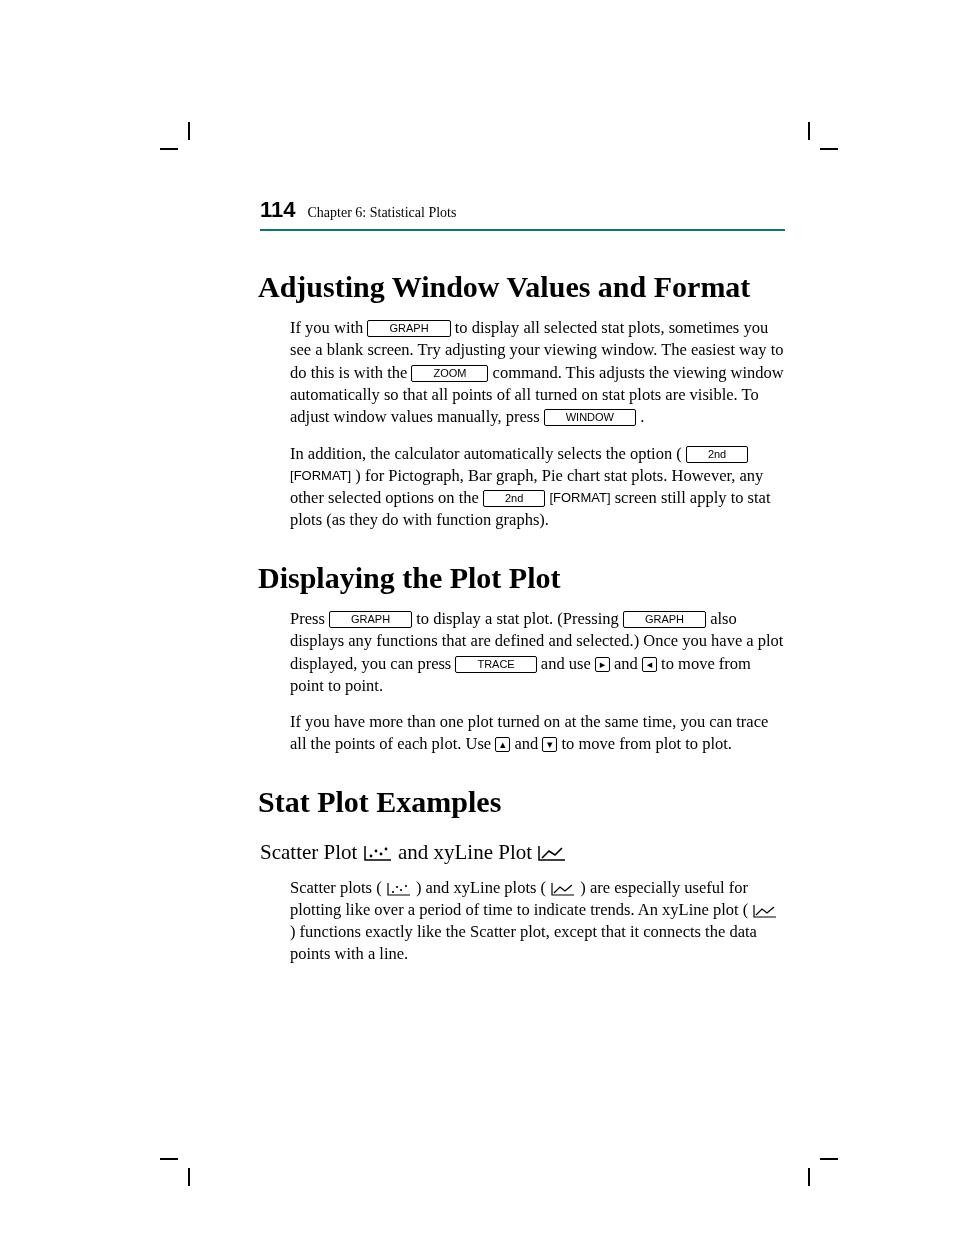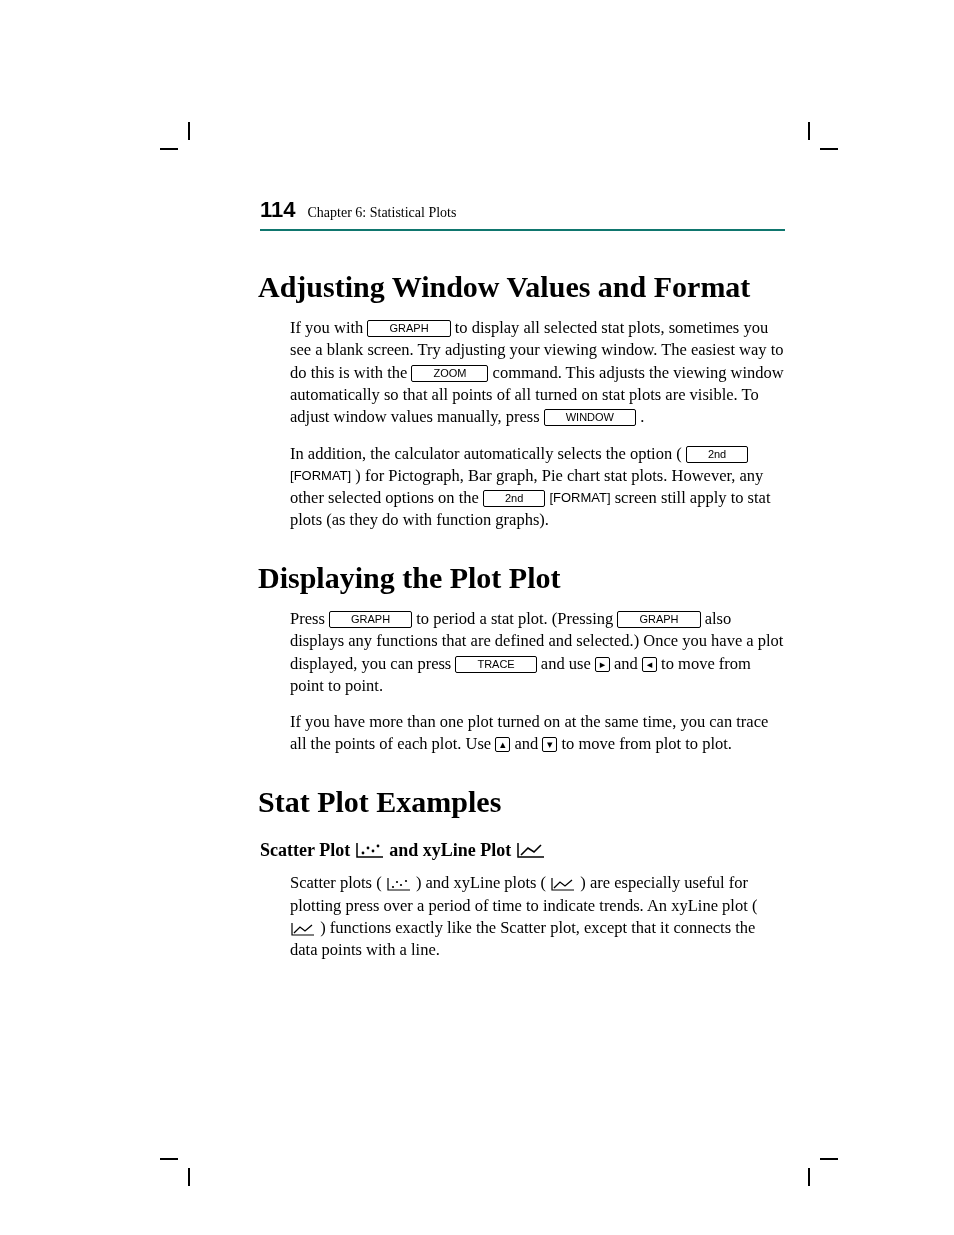--- a/index.html
+++ b/index.html
@@ -5,21 +5,21 @@
   html,body{margin:0;padding:0;background:#fff;color:#000;}
   body{font-family:"Times New Roman",Times,serif;font-size:17px;line-height:1.35;width:954px;height:1235px;position:relative;}
   .crop{position:absolute;background:#000;}
   .crop.h{height:2px;width:18px;}
   .crop.v{width:2px;height:18px;}
   .page{position:absolute;left:260px;top:195px;width:525px;}
   .runhead{display:flex;align-items:baseline;border-bottom:2px solid #0f766e;padding-bottom:4px;margin-bottom:36px;}
   .pgnum{font-family:"Arial Black","Helvetica Neue",Arial,sans-serif;font-weight:900;font-size:22px;margin-right:12px;}
   .chapname{font-size:14px;}
   h2.sec{font-family:"Comic Sans MS","Marker Felt","Segoe Script",cursive;font-weight:700;font-size:30px;margin:26px 0 10px -2px;}
-  h3.sub{font-family:"Comic Sans MS","Marker Felt","Segoe Script",cursive;font-weight:700;font-size:18px;margin:16px 0 6px 0;}
+  h3.sub{font-family:"Comic Sans MS","Marker Felt","Segoe Script",cursive;font-weight:400;font-size:21px;margin:16px 0 6px 0;}
   .para{margin:10px 0 14px 30px;font-family:"Century Schoolbook L","New Century Schoolbook","Times New Roman",serif;font-size:16.5px;}
   .key{display:inline-block;border:1px solid #000;border-radius:2px;padding:0 21px;font-family:Arial,Helvetica,sans-serif;font-size:11px;line-height:15px;vertical-align:1px;}
   .keybrk{display:inline-block;font-family:Arial,Helvetica,sans-serif;font-size:13px;vertical-align:1px;}
   .arrowkey{display:inline-block;border:1px solid #000;border-radius:2px;width:13px;height:13px;text-align:center;font-size:11px;line-height:12px;vertical-align:1px;font-family:Arial,sans-serif;}
   svg.ploticon{vertical-align:-3px;}
 </style>
 </head>
 <body>
 
 <div class="crop v" style="left:188px;top:122px;"></div>
@@ -59,21 +59,21 @@
     <span class="keybrk"> [<span>FORMAT</span>]</span>
     <span> screen still apply to stat plots (as they do with function graphs).</span>
   </p>
 
 
   <h2 class="sec">Displaying the Plot Plot</h2>
 
   <p class="para">
     <span>Press </span>
     <span class="key">GRAPH</span>
-    <span> to period a stat plot. (Pressing </span>
+    <span> to display a stat plot. (Pressing </span>
     <span class="key">GRAPH</span>
     <span> also displays any      functions that are defined and selected.) Once you have a plot displayed, you can press </span>
     <span class="key">TRACE</span>
     <span> and use </span>
     <span class="arrowkey">▸</span>
     <span> and </span>
     <span class="arrowkey">◂</span>
     <span> to move from point to point.</span>
   </p>
 
@@ -112,21 +112,21 @@
         <circle cx="7" cy="10" r="1.1" fill="#000"></circle>
         <circle cx="11" cy="5" r="1.1" fill="#000"></circle>
         <circle cx="15" cy="8" r="1.1" fill="#000"></circle>
         <circle cx="20" cy="4" r="1.1" fill="#000"></circle>
       </svg>
     <span>) and xyLine plots (</span>
     <svg class="ploticon" width="26" height="14">
         <path d="M2 1 V13 H24" stroke="#000" stroke-width="1.2" fill="none"></path>
         <path d="M4 11 L10 5 L15 9 L22 3" stroke="#000" stroke-width="1.3" fill="none"></path>
       </svg>
-    <span>) are especially useful for plotting press over a period of time to indicate trends. An xyLine plot (</span>
+    <span>) are especially useful for plotting like over a period of time to indicate trends. An xyLine plot (</span>
     <svg class="ploticon" width="26" height="14">
         <path d="M2 1 V13 H24" stroke="#000" stroke-width="1.2" fill="none"></path>
         <path d="M4 11 L10 5 L15 9 L22 3" stroke="#000" stroke-width="1.3" fill="none"></path>
       </svg>
     <span>) functions exactly like the Scatter plot, except that it connects the data points with a line.</span>
   </p>
 
 </div>
 
 </body></html>

